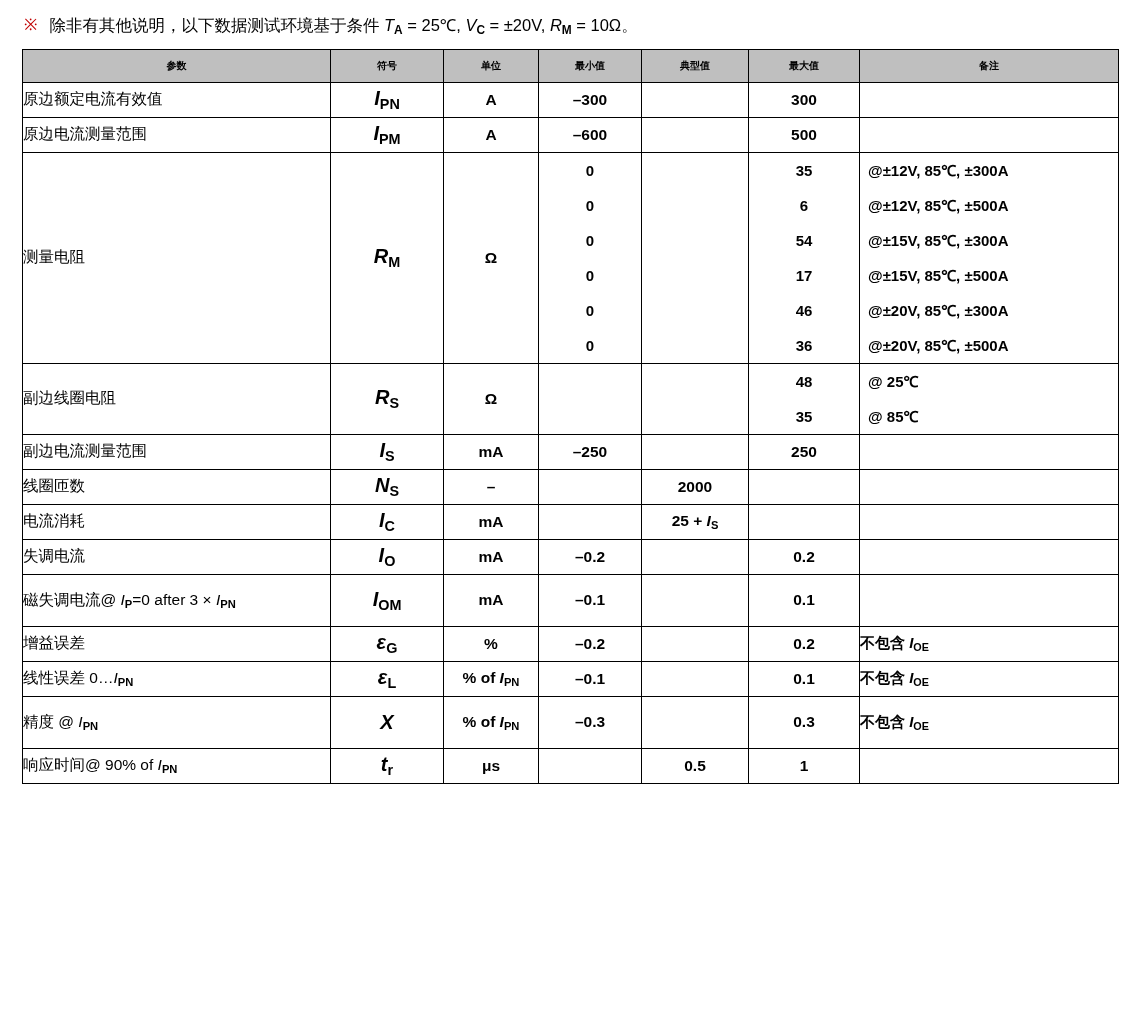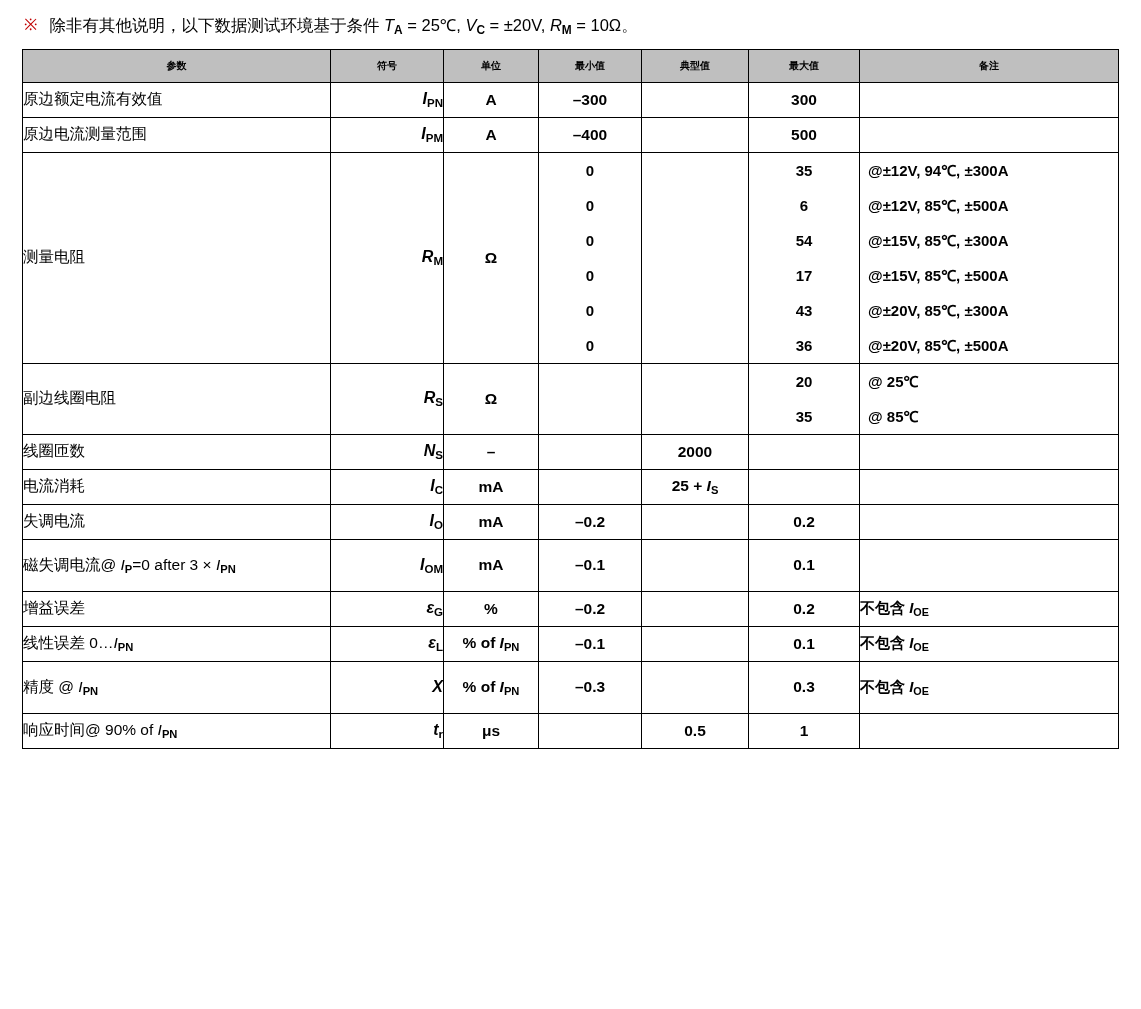--- a/index.html
+++ b/index.html
@@ -55,22 +55,22 @@
     text-align: left;
     padding-left: 10px;
     font-size: 15.5px;
   }
   td.ctr {
     text-align: center;
     font-weight: bold;
     font-size: 15.5px;
   }
   td.sym {
-    text-align: right;
-    font-size: 16px;
+    text-align: center;
+    font-size: 20px;
     font-style: italic;
     font-weight: bold;
   }
   td.note-col {
     text-align: left;
     padding-left: 8px;
     font-weight: bold;
     font-size: 15px;
   }
   .row-h { height: 35px; }
@@ -140,21 +140,21 @@
         <td class="ctr">–300</td>
         <td class="ctr"></td>
         <td class="ctr">300</td>
         <td class="note-col"></td>
       </tr>
 
       <tr class="row-h">
         <td class="param">原边电流测量范围</td>
         <td class="sym"><span class="ital">I</span><sub>PM</sub></td>
         <td class="ctr">A</td>
-        <td class="ctr">–400</td>
+        <td class="ctr">–600</td>
         <td class="ctr"></td>
         <td class="ctr">500</td>
         <td class="note-col"></td>
       </tr>
 
       <tr>
         <td class="param">测量电阻</td>
         <td class="sym"><span class="ital">R</span><sub>M</sub></td>
         <td class="ctr">Ω</td>
         <td class="multi-cell">
@@ -167,57 +167,66 @@
             <div>0</div>
           </div>
         </td>
         <td class="ctr"></td>
         <td class="multi-cell">
           <div class="stack">
             <div>35</div>
             <div>6</div>
             <div>54</div>
             <div>17</div>
-            <div>43</div>
+            <div>46</div>
             <div>36</div>
           </div>
         </td>
         <td class="multi-cell">
           <div class="stack left">
-            <div>@±12V, 94℃, ±300A</div>
+            <div>@±12V, 85℃, ±300A</div>
             <div>@±12V, 85℃, ±500A</div>
             <div>@±15V, 85℃, ±300A</div>
             <div>@±15V, 85℃, ±500A</div>
             <div>@±20V, 85℃, ±300A</div>
             <div>@±20V, 85℃, ±500A</div>
           </div>
         </td>
       </tr>
 
 
       <tr>
         <td class="param">副边线圈电阻</td>
         <td class="sym"><span class="ital">R</span><sub>S</sub></td>
         <td class="ctr">Ω</td>
         <td class="ctr"></td>
         <td class="ctr"></td>
         <td class="multi-cell">
           <div class="stack">
-            <div>20</div>
+            <div>48</div>
             <div>35</div>
           </div>
         </td>
         <td class="multi-cell">
           <div class="stack left">
             <div>@ 25℃</div>
             <div>@ 85℃</div>
           </div>
         </td>
       </tr>
 
+      <tr class="row-h">
+        <td class="param">副边电流测量范围</td>
+        <td class="sym"><span class="ital">I</span><sub>S</sub></td>
+        <td class="ctr">mA</td>
+        <td class="ctr">–250</td>
+        <td class="ctr"></td>
+        <td class="ctr">250</td>
+        <td class="note-col"></td>
+      </tr>
 
       <tr class="row-h">
         <td class="param">线圈匝数</td>
         <td class="sym"><span class="ital">N</span><sub>S</sub></td>
         <td class="ctr">–</td>
         <td class="ctr"></td>
         <td class="ctr">2000</td>
         <td class="ctr"></td>
         <td class="note-col"></td>
       </tr>

